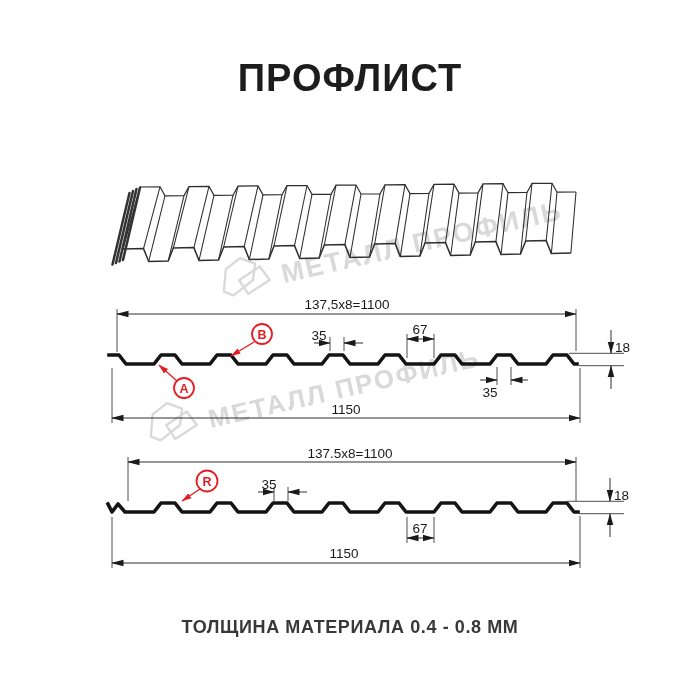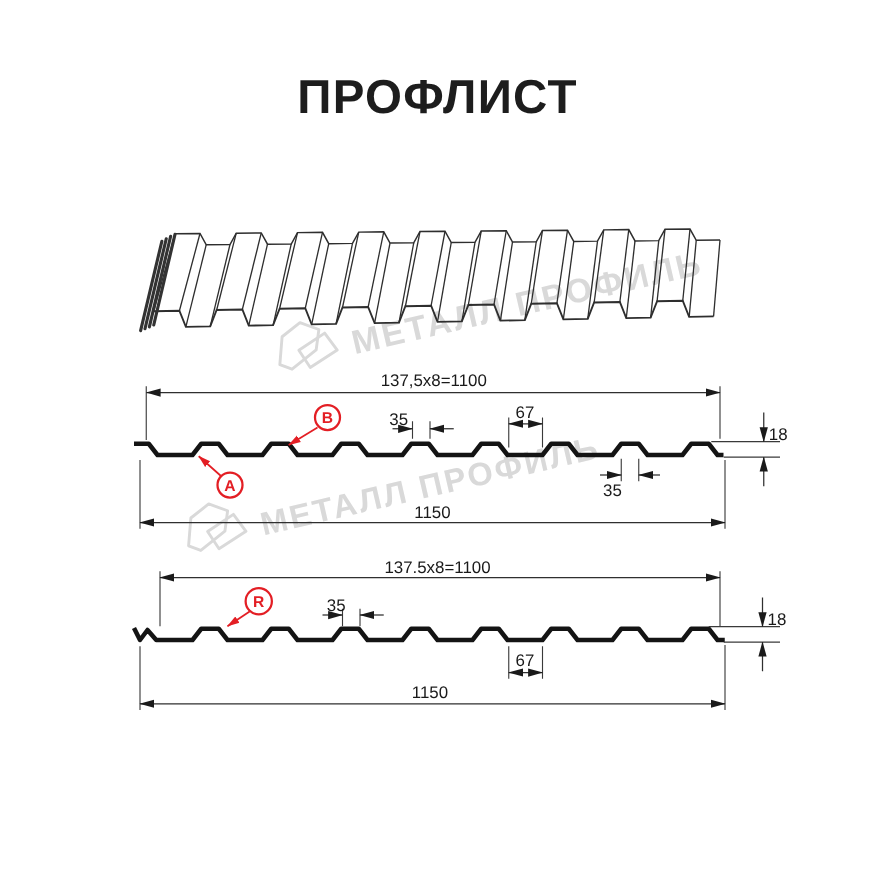--- a/index.html
+++ b/index.html
@@ -189,13 +189,14 @@
       <text class="dimtext mid" x="344" y="558">1150</text>
     </g>
 
     <g>
       <line class="redline" x1="200" y1="489" x2="182" y2="501" marker-end="url(#mR)"></line>
       <circle class="redcirc" cx="207" cy="481" r="10.5"></circle>
       <text class="lbltext" x="207" y="485.5">R</text>
     </g>
   </svg>
 
+  <div class="footer">ТОЛЩИНА МАТЕРИАЛА 0.4 - 0.8 ММ</div>
 </div>
 
 </body></html>

